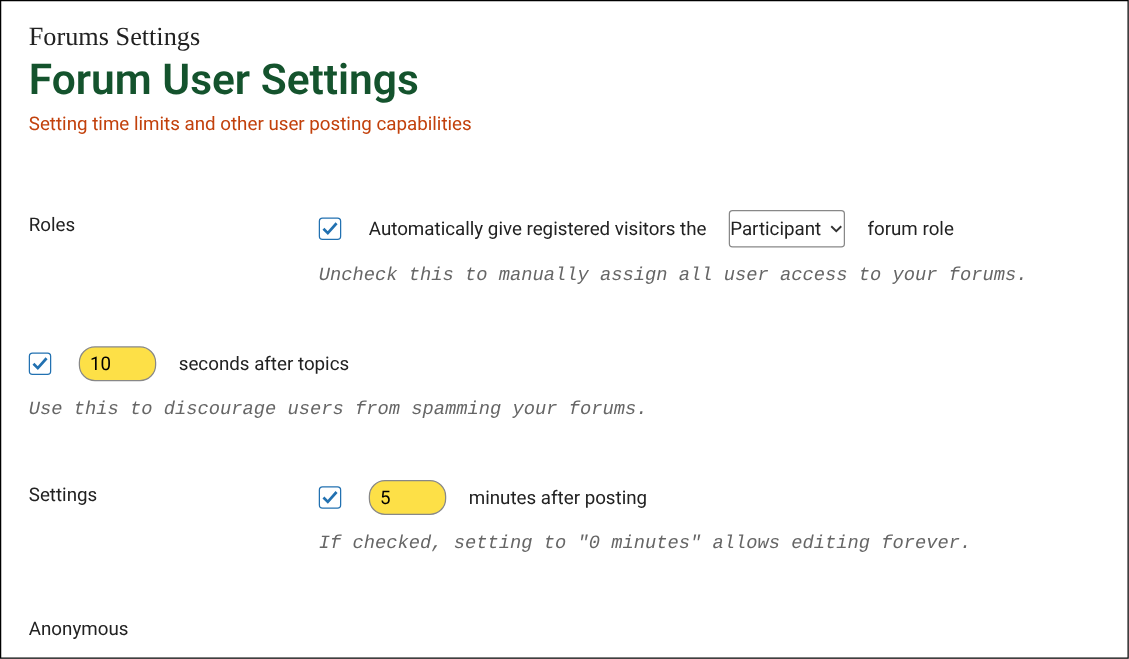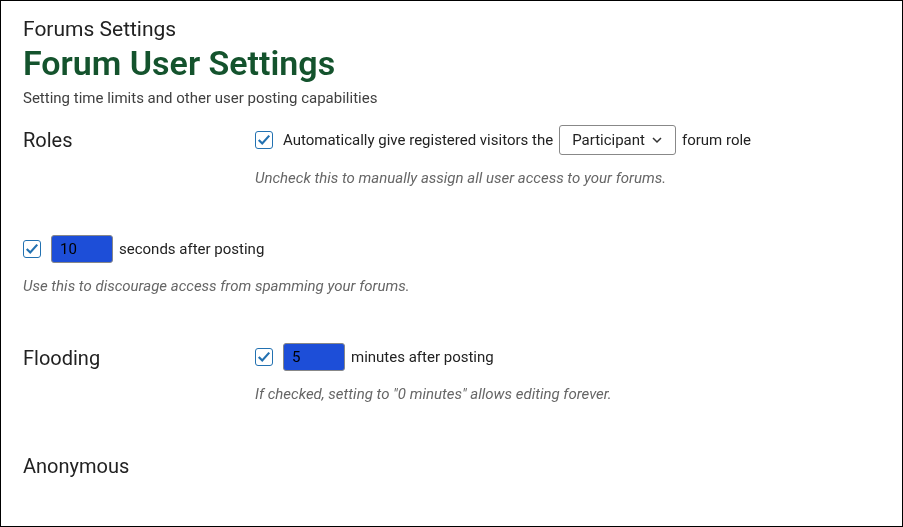--- a/index.html
+++ b/index.html
@@ -11,60 +11,62 @@
       height: 527px;
       border: 1px solid #000;
       padding: 16px 22px;
       overflow: hidden;
     }
     .breadcrumb {
       font-size: 21px;
       font-weight: 400;
       color: #222;
       margin-bottom: 2px;
+      font-family: Liberation Serif, serif;
     }
     h1 {
       font-size: 34px;
       font-weight: 600;
       color: #14532d;
       margin-bottom: 6px;
     }
     .subtitle {
       font-size: 15px;
-      color: #404040;
-      margin-bottom: 18px;
+      color: #c2410c;
+      margin-bottom: 60px;
     }
     .row {
       display: flex;
       margin-bottom: 48px;
     }
     .row.last { margin-bottom: 0; }
     .label-col {
       width: 232px;
       flex-shrink: 0;
-      font-size: 20px;
+      font-size: 15px;
       color: #222;
       padding-top: 3px;
     }
     .content-col {
       flex: 1;
     }
     .control-line {
       display: flex;
       align-items: center;
       flex-wrap: wrap;
-      gap: 6px;
+      gap: 18px;
       font-size: 15px;
       color: #222;
       margin-bottom: 14px;
     }
     .help {
       font-size: 15px;
       font-style: italic;
       color: #666;
+      font-family: Liberation Mono, monospace;
     }
     .cbx {
       width: 18px;
       height: 18px;
       border: 1.5px solid #2271b1;
       border-radius: 3px;
       background: #fff;
       display: inline-flex;
       align-items: center;
       justify-content: center;
@@ -73,36 +75,36 @@
       cursor: pointer;
     }
     .cbx.unchecked {
       border-color: #888;
       border-radius: 6px;
     }
     .cbx svg { width: 14px; height: 14px; }
     .select {
       border: 1px solid #888;
       border-radius: 3px;
-      padding: 5px 12px;
+      padding: 5px 0;
       font-size: 15px;
       display: inline-flex;
       align-items: center;
       gap: 6px;
       background: #fff;
       cursor: pointer;
     }
     .select svg { width: 12px; height: 12px; }
     .num-input {
       border: 1px solid #888;
-      border-radius: 3px;
+      border-radius: 13px;
       padding: 4px 8px;
       font-size: 15px;
       width: 62px;
-      background: #1d4ed8;
+      background: #fde047;
       font-family: inherit;
     }
   </style>
 </head>
 <body>
 
 <div class="breadcrumb">Forums Settings</div>
 <h1>Forum User Settings</h1>
 <div class="subtitle">Setting time limits and other user posting capabilities</div>
 
@@ -130,28 +132,28 @@
 
 <div class="row">
   <div class="content-col">
     <div class="control-line">
       <span class="cbx">
         <svg viewBox="0 0 16 16">
             <path d="M2 8 L6 12 L14 3" stroke="#2271b1" stroke-width="2.5" fill="none"></path>
           </svg>
       </span>
       <input class="num-input" value="10" style="">
-      <span>seconds after posting</span>
+      <span>seconds after topics</span>
     </div>
-    <div class="help">Use this to discourage access from spamming your forums.</div>
+    <div class="help">Use this to discourage users from spamming your forums.</div>
   </div>
 </div>
 
 <div class="row">
-  <div class="label-col">Flooding</div>
+  <div class="label-col">Settings</div>
   <div class="content-col">
     <div class="control-line">
       <span class="cbx">
         <svg viewBox="0 0 16 16">
             <path d="M2 8 L6 12 L14 3" stroke="#2271b1" stroke-width="2.5" fill="none"></path>
           </svg>
       </span>
       <input class="num-input" value="5" style="">
       <span>minutes after posting</span>
     </div>

